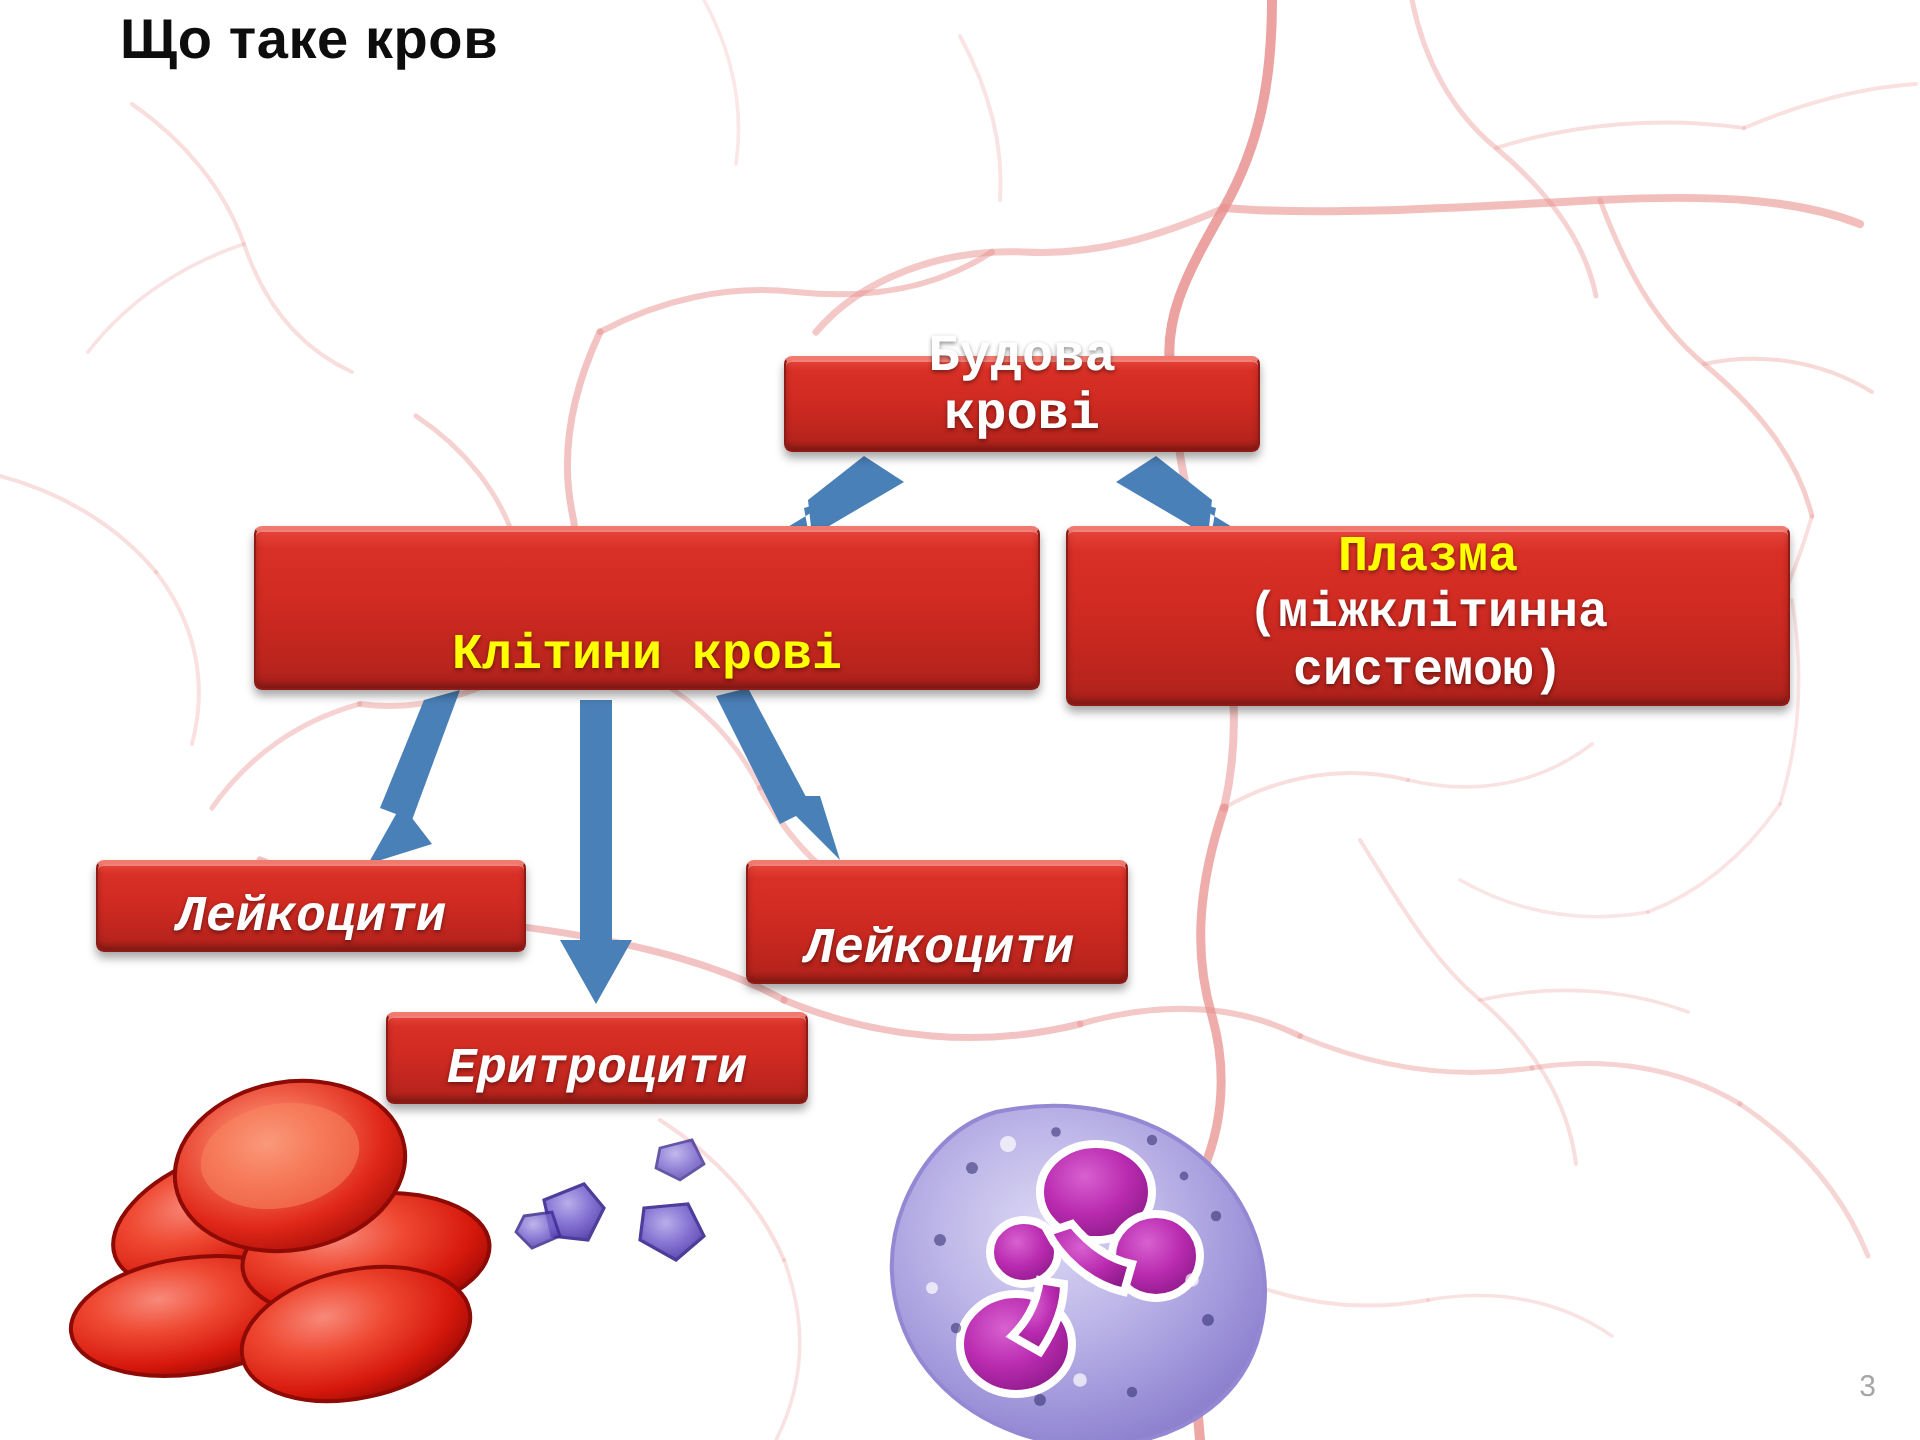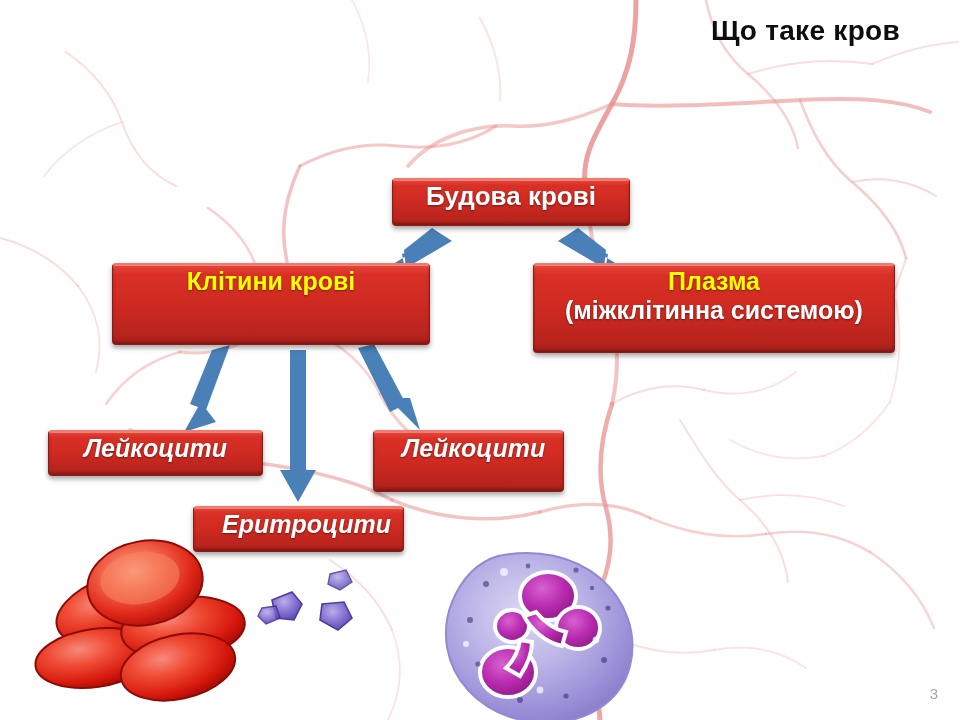--- a/index.html
+++ b/index.html
@@ -21,23 +21,23 @@
     position: absolute;
     left: 0; top: 0;
     width: 960px; height: 720px;
     pointer-events: none;
   }
 
   
   #title-block {
     position: absolute;
     left: 60px;
-    top: 15px;
+    top: 4px;
     width: 840px;
-    text-align: right;
+    text-align: left;
     z-index: 20;
   }
   #main-title {
     font-size: 28px;
     font-weight: bold;
     color: #0d0d0d;
     letter-spacing: 0.3px;
     line-height: 1.15;
     margin: 0;
   }
@@ -63,23 +63,24 @@
                 #b8241d 88%,
                 #a61f19 100%);
     border: 1px solid #8e1b15;
     border-top: 2px solid #f07a6e;
     box-shadow: 0 3px 5px rgba(0,0,0,0.35),
                 inset 0 1px 0 rgba(255,255,255,0.35),
                 inset 0 -2px 3px rgba(0,0,0,0.25);
     display: flex;
     flex-direction: column;
     align-items: center;
-    justify-content: flex-start;
+    justify-content: flex-end;
     text-align: center;
     padding: 2px 28px;
+    font-family: Liberation Mono, monospace;
   }
   .node .line {
     display: block;
     width: 100%;
     line-height: 1.14;
     text-shadow: 0 1px 2px rgba(0,0,0,0.45);
   }
   .line.white  { color: #ffffff; }
   .line.yellow { color: #ffff00; }
 
@@ -87,22 +88,22 @@
   .node.italic  .line { font-weight: bold; font-style: italic; }
 
   
   #node-struktura {
     left: 392px; top: 178px;
     width: 238px; height: 48px;
   }
   #node-struktura .line { font-size: 26px; }
 
   #node-klityny {
-    left: 112px; top: 263px;
-    width: 318px; height: 82px;
+    left: 127px; top: 263px;
+    width: 393px; height: 82px;
   }
   #node-klityny .line { font-size: 25px; }
 
   #node-plazma {
     left: 533px; top: 263px;
     width: 362px; height: 90px;
   }
   #node-plazma .line { font-size: 25px; }
 
   #node-erytrocyty {

